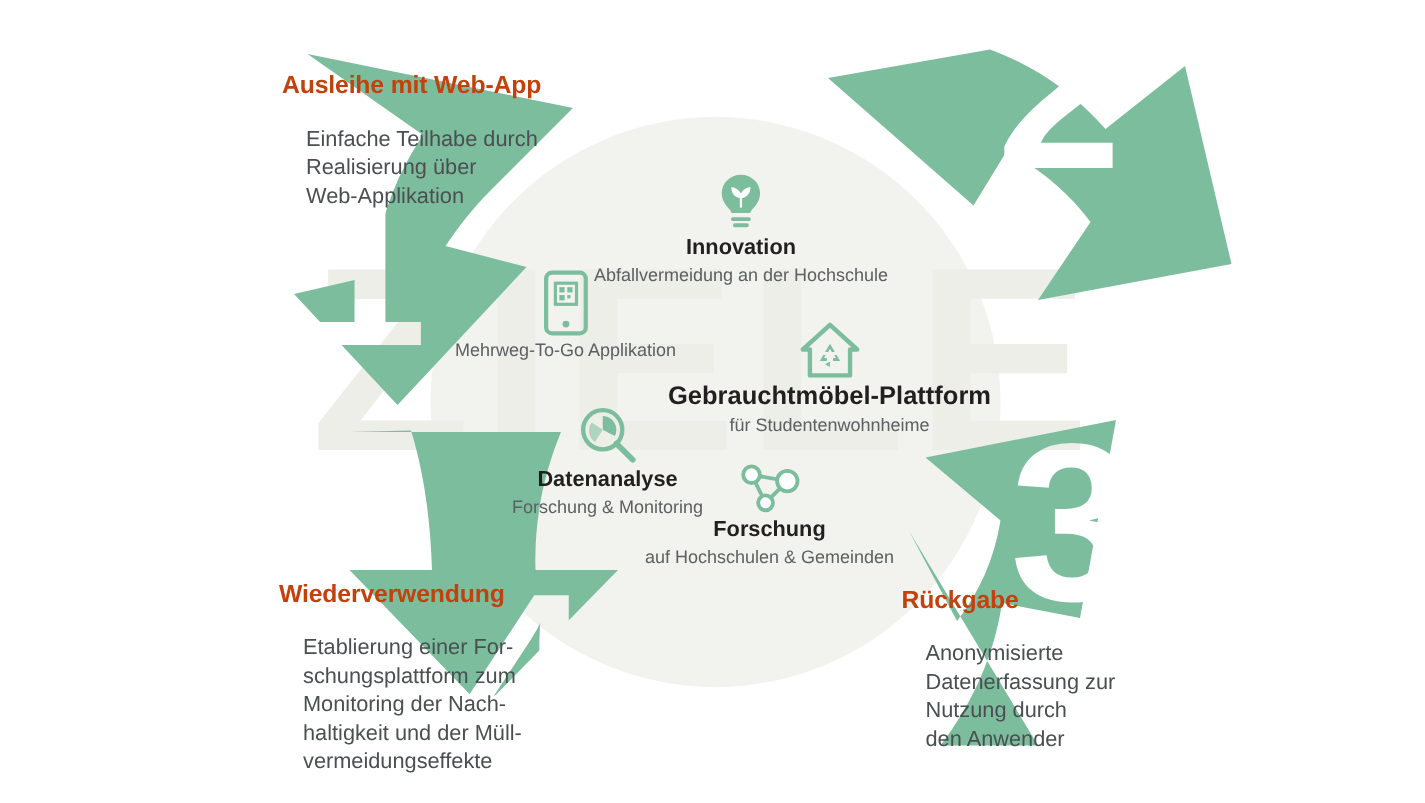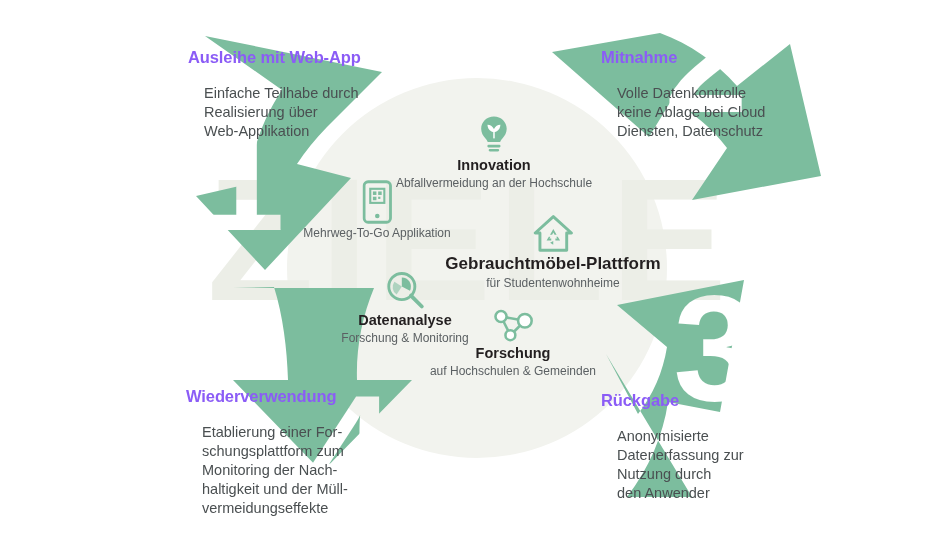--- a/index.html
+++ b/index.html
@@ -32,21 +32,21 @@
 
   
   .quad {
     position: absolute;
     z-index: 6;
   }
   .quad-title {
     font-family: "Liberation Sans", sans-serif;
     font-weight: bold;
     font-size: 16.5px;
-    color: #8b5cf6;
+    color: #c2410c;
     letter-spacing: -0.1px;
     line-height: 1.25;
     margin: 0 0 4px 0;
     white-space: nowrap;
   }
   .quad-body {
     font-family: "Liberation Sans", sans-serif;
     font-weight: normal;
     font-size: 14.5px;
     color: #4a4f51;
@@ -182,26 +182,20 @@
       </g>
     </svg>
 
     <div class="quad" id="quad-1">
       <p class="quad-title">Ausleihe mit Web-App</p>
       <p class="quad-body">Einfache Teilhabe durch
 Realisierung über
 Web-Applikation</p>
     </div>
 
-    <div class="quad" id="quad-2">
-      <p class="quad-title">Mitnahme</p>
-      <p class="quad-body">Volle Datenkontrolle
-keine Ablage bei Cloud
-Diensten, Datenschutz</p>
-    </div>
 
     <div class="quad" id="quad-3">
       <p class="quad-title">Rückgabe</p>
       <p class="quad-body">Anonymisierte
 Datenerfassung zur
 Nutzung durch
 den Anwender</p>
     </div>
 
     <div class="quad" id="quad-4">

